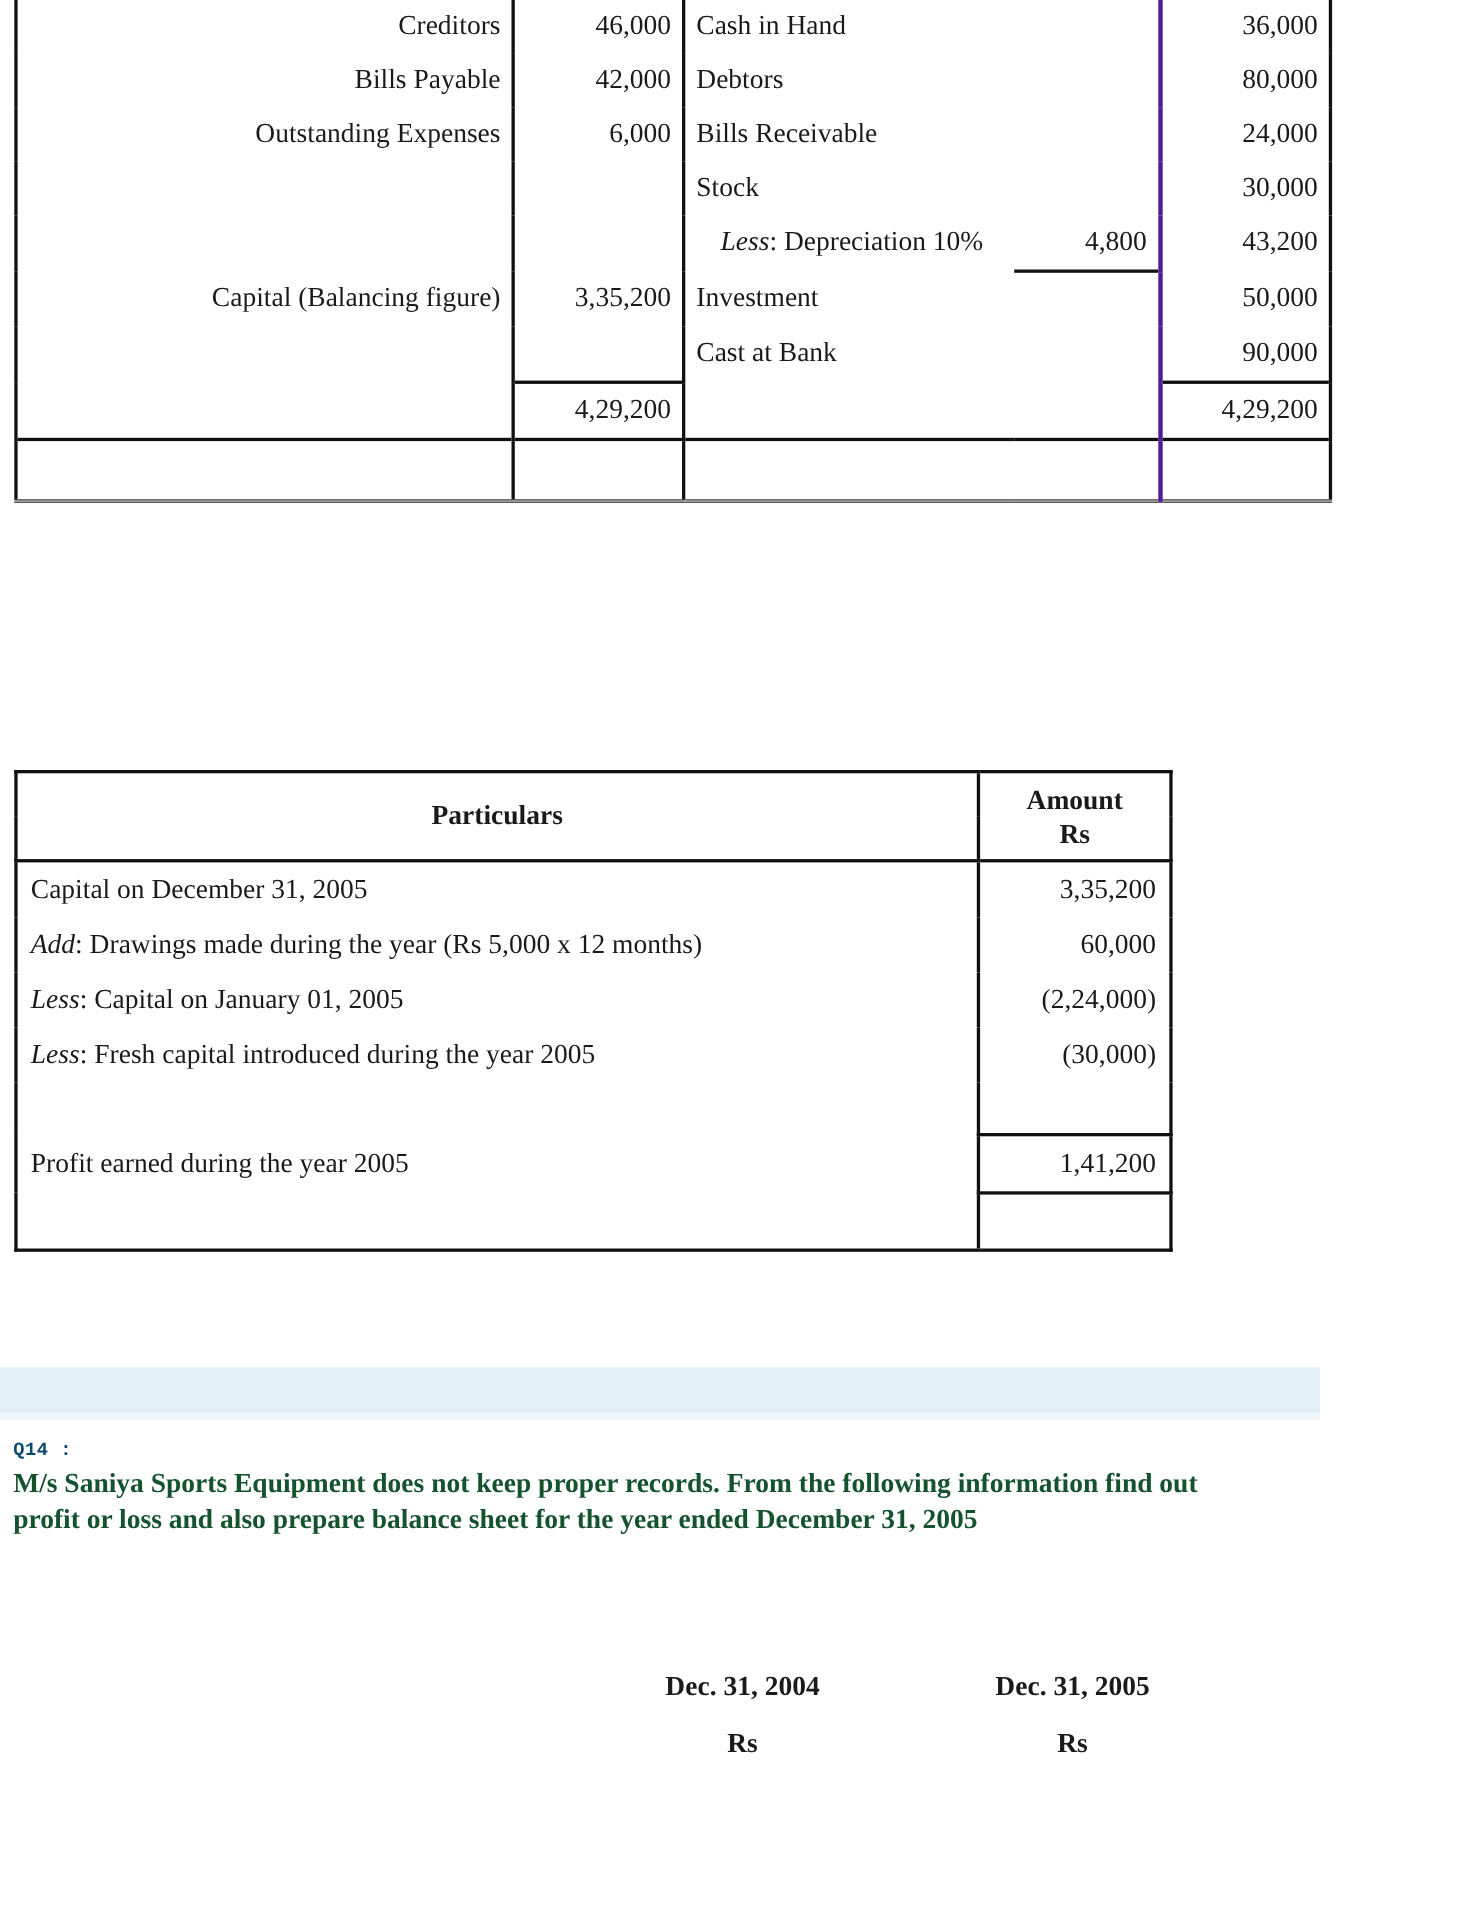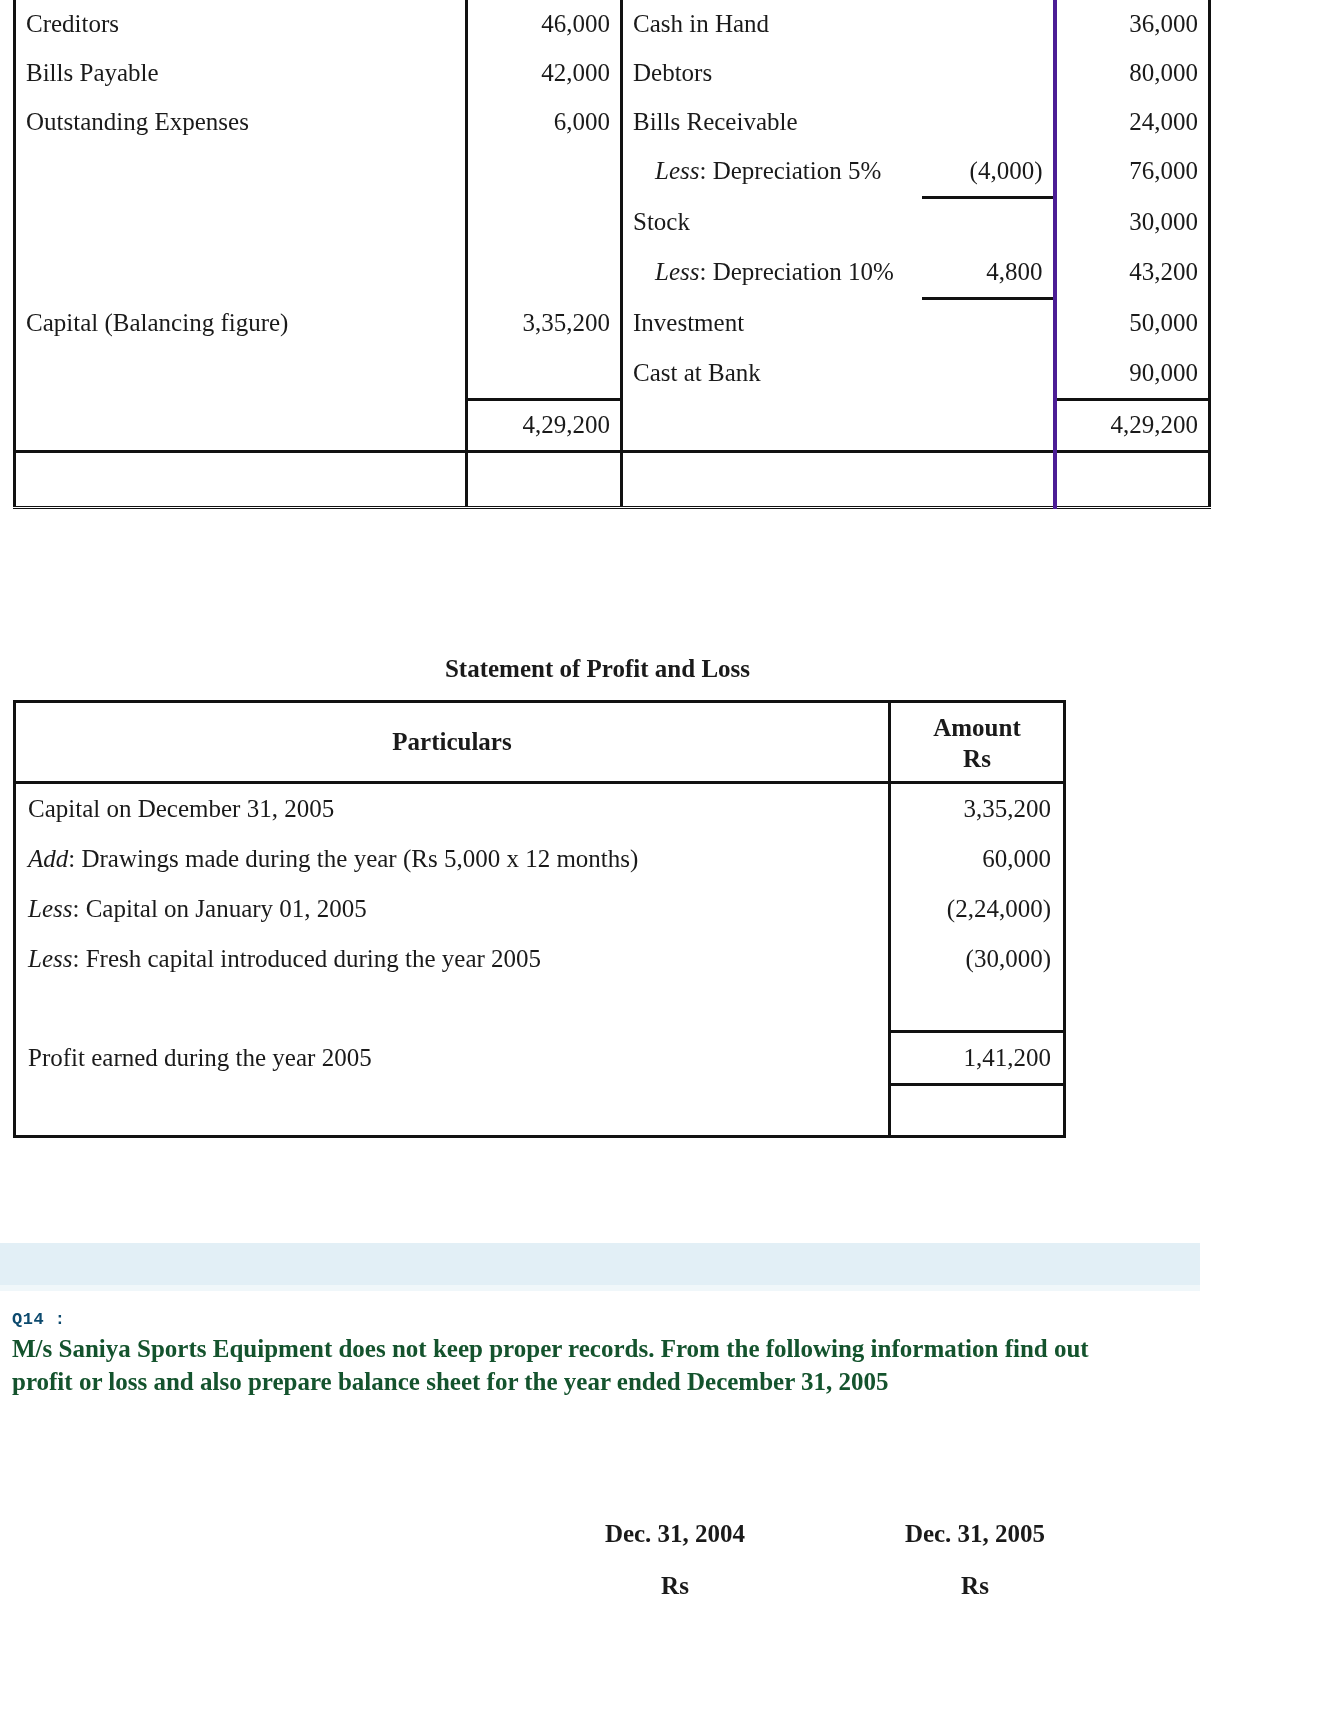--- a/index.html
+++ b/index.html
@@ -15,21 +15,21 @@
   
   .bs-wrap{position:absolute;left:13px;top:0;width:1195px;}
   table.bs{border-collapse:collapse;width:1195px;table-layout:fixed;}
   table.bs td{
     font-size:25px;
     line-height:1;
     padding:11px 10px 12px 10px;
     vertical-align:top;
     border:0;
   }
-  .bs .c-lname{width:452px;border-left:3px solid #111;text-align:left;}
+  .bs .c-lname{width:452px;border-left:3px solid #111;text-align:right;}
   .bs .c-lamt{width:155px;border-left:3px solid #111;text-align:right;}
   .bs .c-aname{width:430px;border-left:3px solid #111;text-align:left;}
   .bs .c-aamt{width:155px;border-left:4px solid #4c1d95;border-right:3px solid #111;text-align:right;}
   .bs .c-asubcell{text-align:right;}
 
   .bs-row td{height:26px;}
   .ital{font-style:italic;}
   .indent{padding-left:32px !important;}
   .rule-under{border-bottom:3px solid #111 !important;}
   .topline{border-top:3px solid #111 !important;}
@@ -133,27 +133,20 @@
 
       <tr class="bs-row">
         <td class="c-lname">Outstanding Expenses</td>
         <td class="c-lamt">6,000</td>
         <td class="c-aname">Bills Receivable</td>
         <td class="c-asubcell"></td>
         <td class="c-aamt">24,000</td>
       </tr>
 
 
-      <tr class="bs-row">
-        <td class="c-lname"></td>
-        <td class="c-lamt"></td>
-        <td class="c-aname indent"><span class="ital">Less</span><span>: Depreciation 5%</span></td>
-        <td class="c-asubcell rule-under">(4,000)</td>
-        <td class="c-aamt">76,000</td>
-      </tr>
 
       <tr class="bs-row">
         <td class="c-lname"></td>
         <td class="c-lamt"></td>
         <td class="c-aname">Stock</td>
         <td class="c-asubcell"></td>
         <td class="c-aamt">30,000</td>
       </tr>
 
 
@@ -193,21 +186,20 @@
         <td class="c-lname topline dbl-bot" style="height:30px"></td>
         <td class="c-lamt topline dbl-bot"></td>
         <td class="c-aname topline dbl-bot"></td>
         <td class="c-asubcell topline dbl-bot"></td>
         <td class="c-aamt topline dbl-bot"></td>
       </tr>
       </tbody>
     </table>
   </div>
 
-  <div class="pl-title">Statement of Profit and Loss</div>
 
   <div class="pl-wrap">
     <table class="pl">
       <colgroup>
           <col style="width:875px">
           <col style="width:175px">
         </colgroup>
       <tbody>
         <tr>
           <td class="ph ph-left" rowspan="2">Particulars</td>

